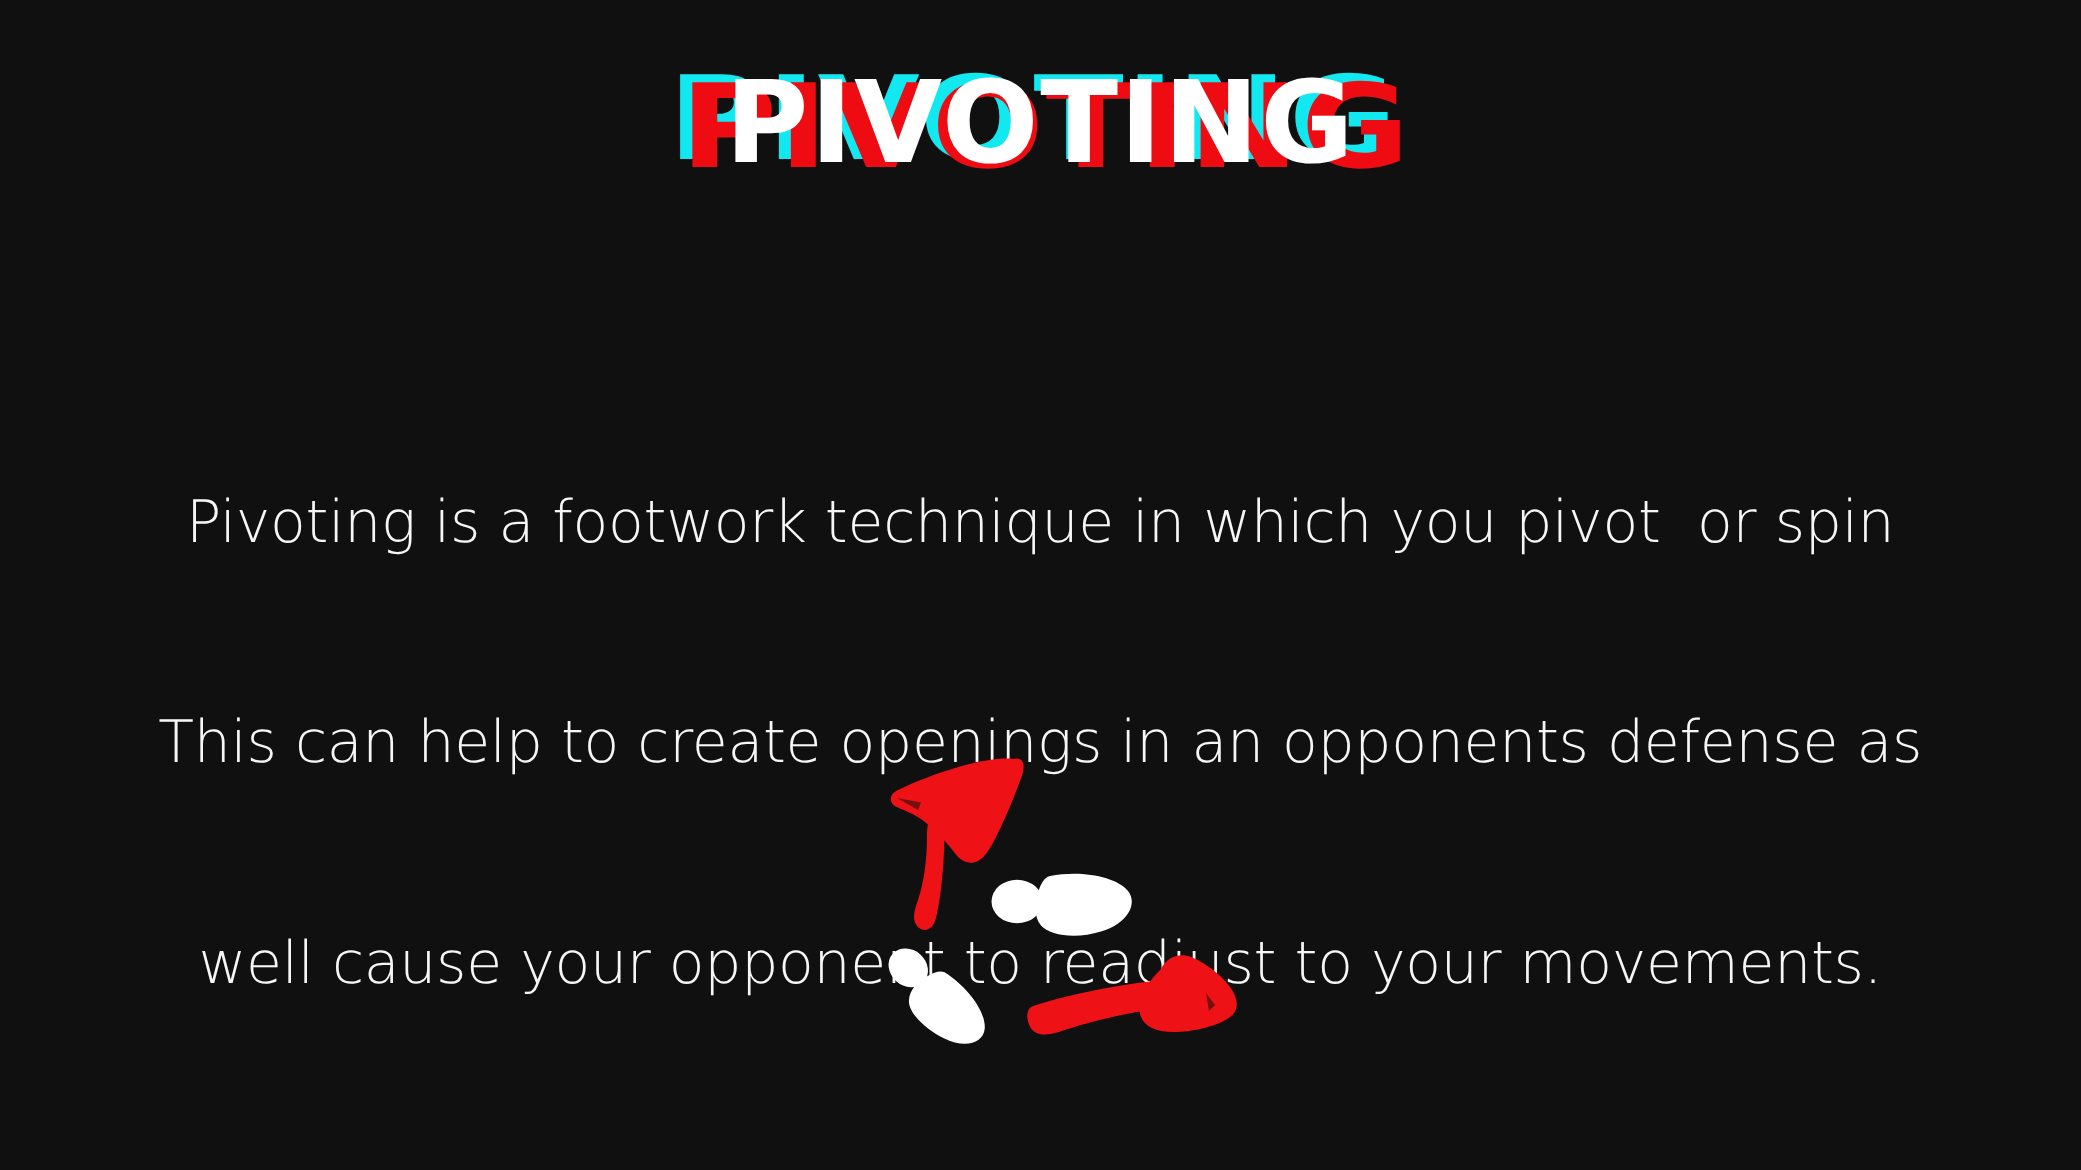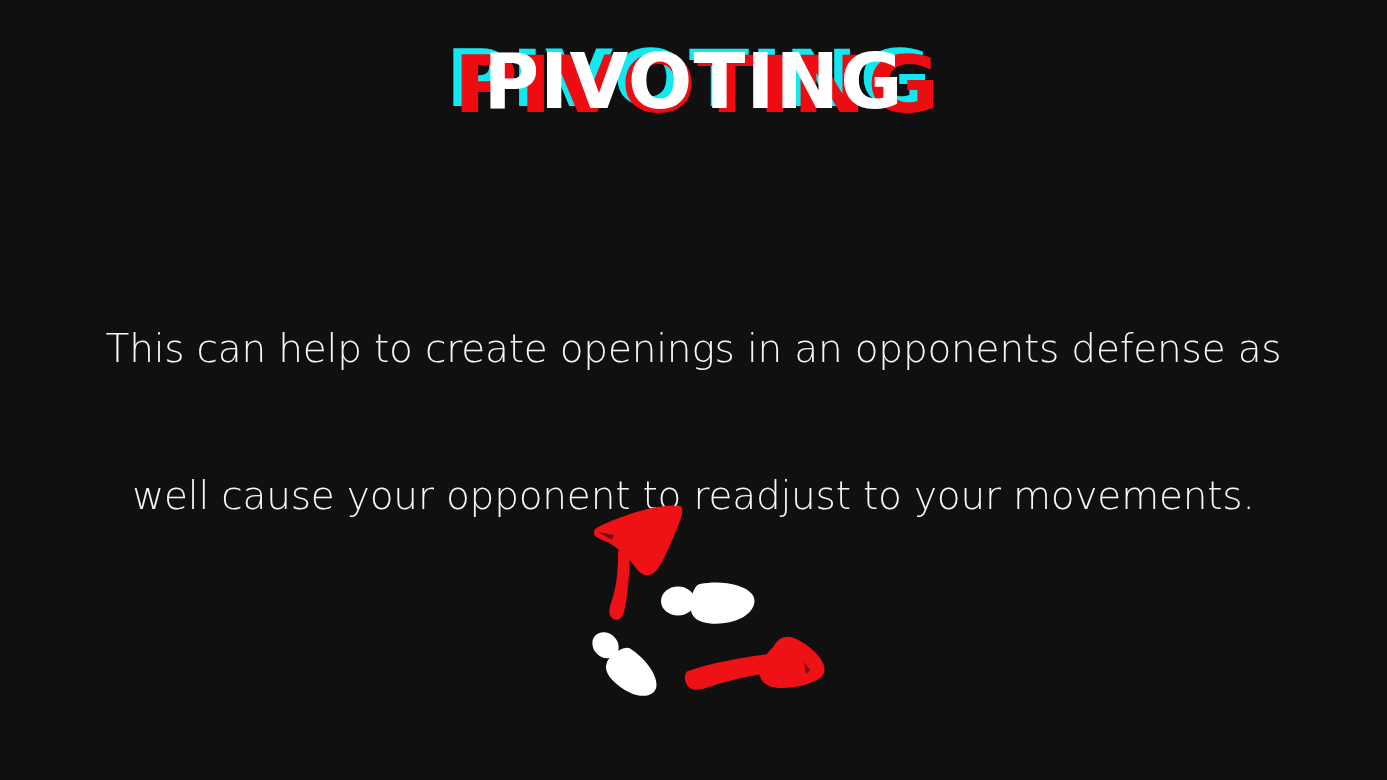--- a/index.html
+++ b/index.html
@@ -92,20 +92,21 @@
   <div class="title-wrap">
     <span class="title-stack">
       <span class="title-layer ghost cyan" aria-hidden="true">PIVOTING</span>
       <span class="title-layer ghost red" aria-hidden="true">PIVOTING</span>
       <span class="title-layer main">PIVOTING</span>
     </span>
   </div>
 
   <div class="body-text">
     <div class="para">
+      <div>Pivoting is a footwork technique in which you pivot  or spin</div>
       <div>This can help to create openings in an opponents defense as</div>
       <div>well cause your opponent to readjust to your movements.</div>
     </div>
     
     
   </div>
 
   <div class="illustration">
     <svg viewBox="0 0 290 230" xmlns="http://www.w3.org/2000/svg">
 

